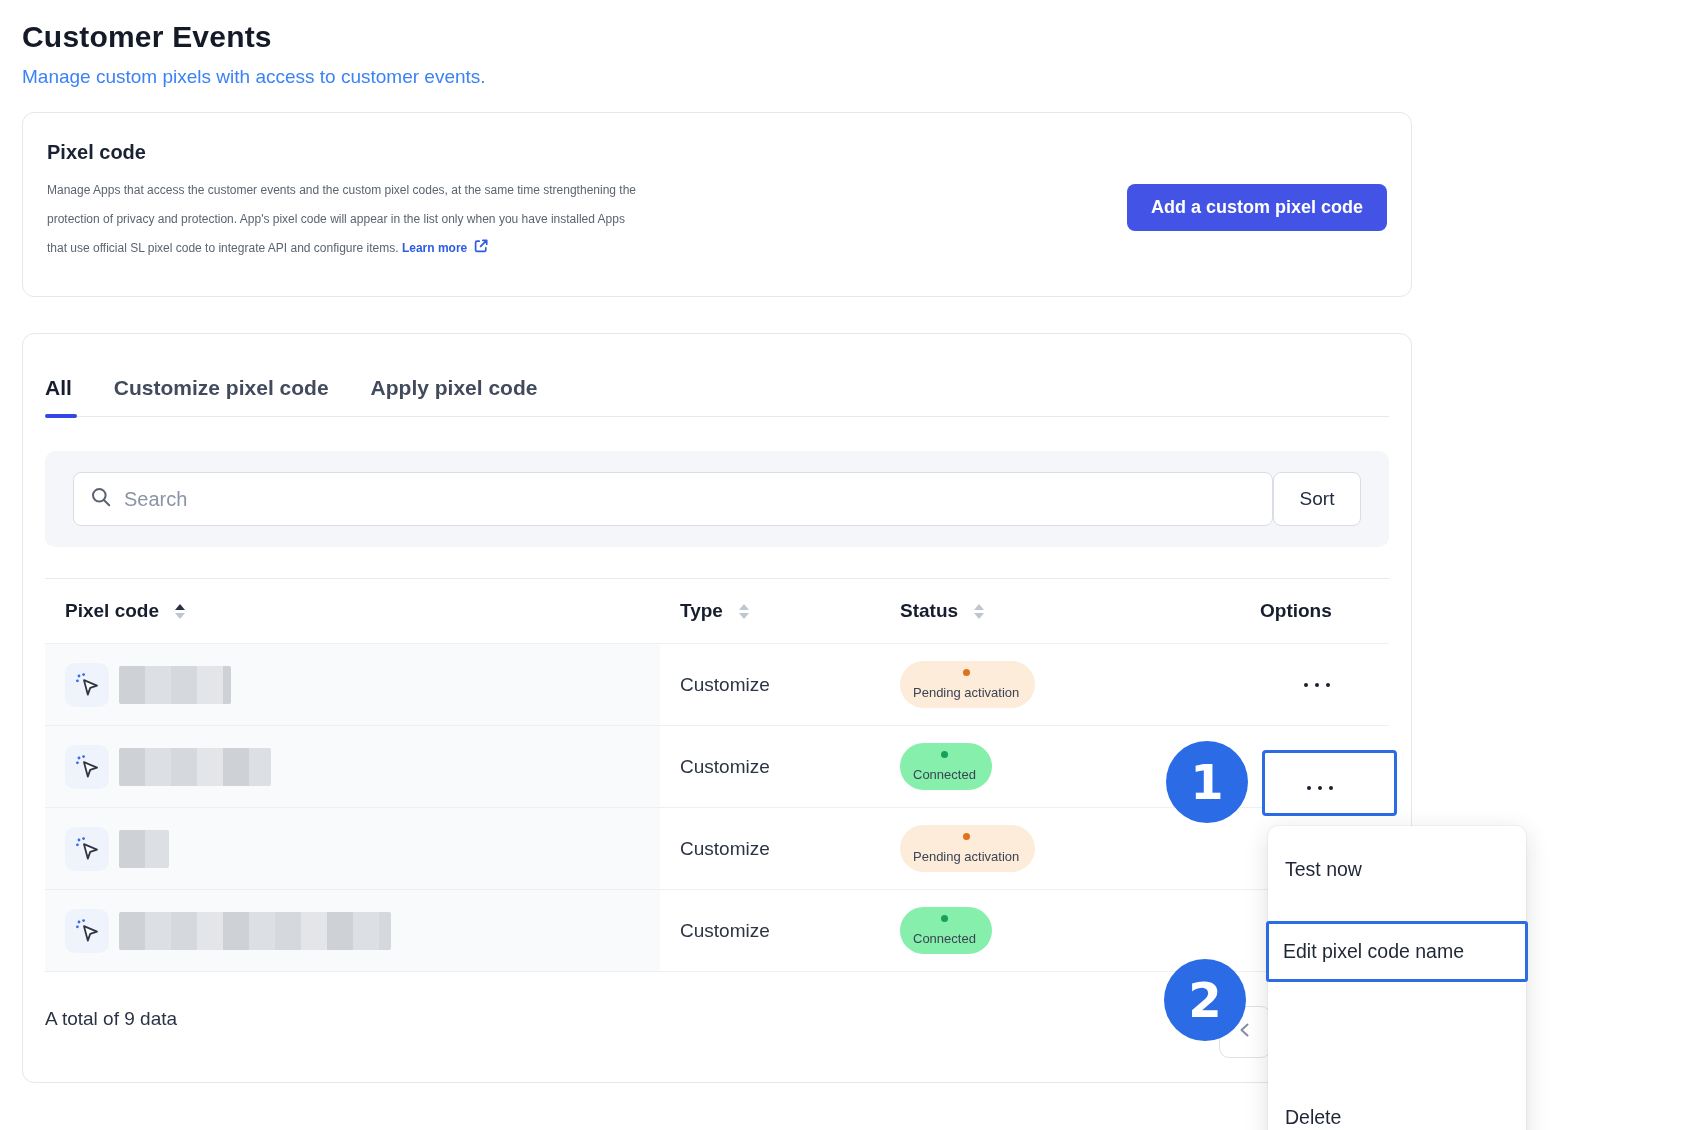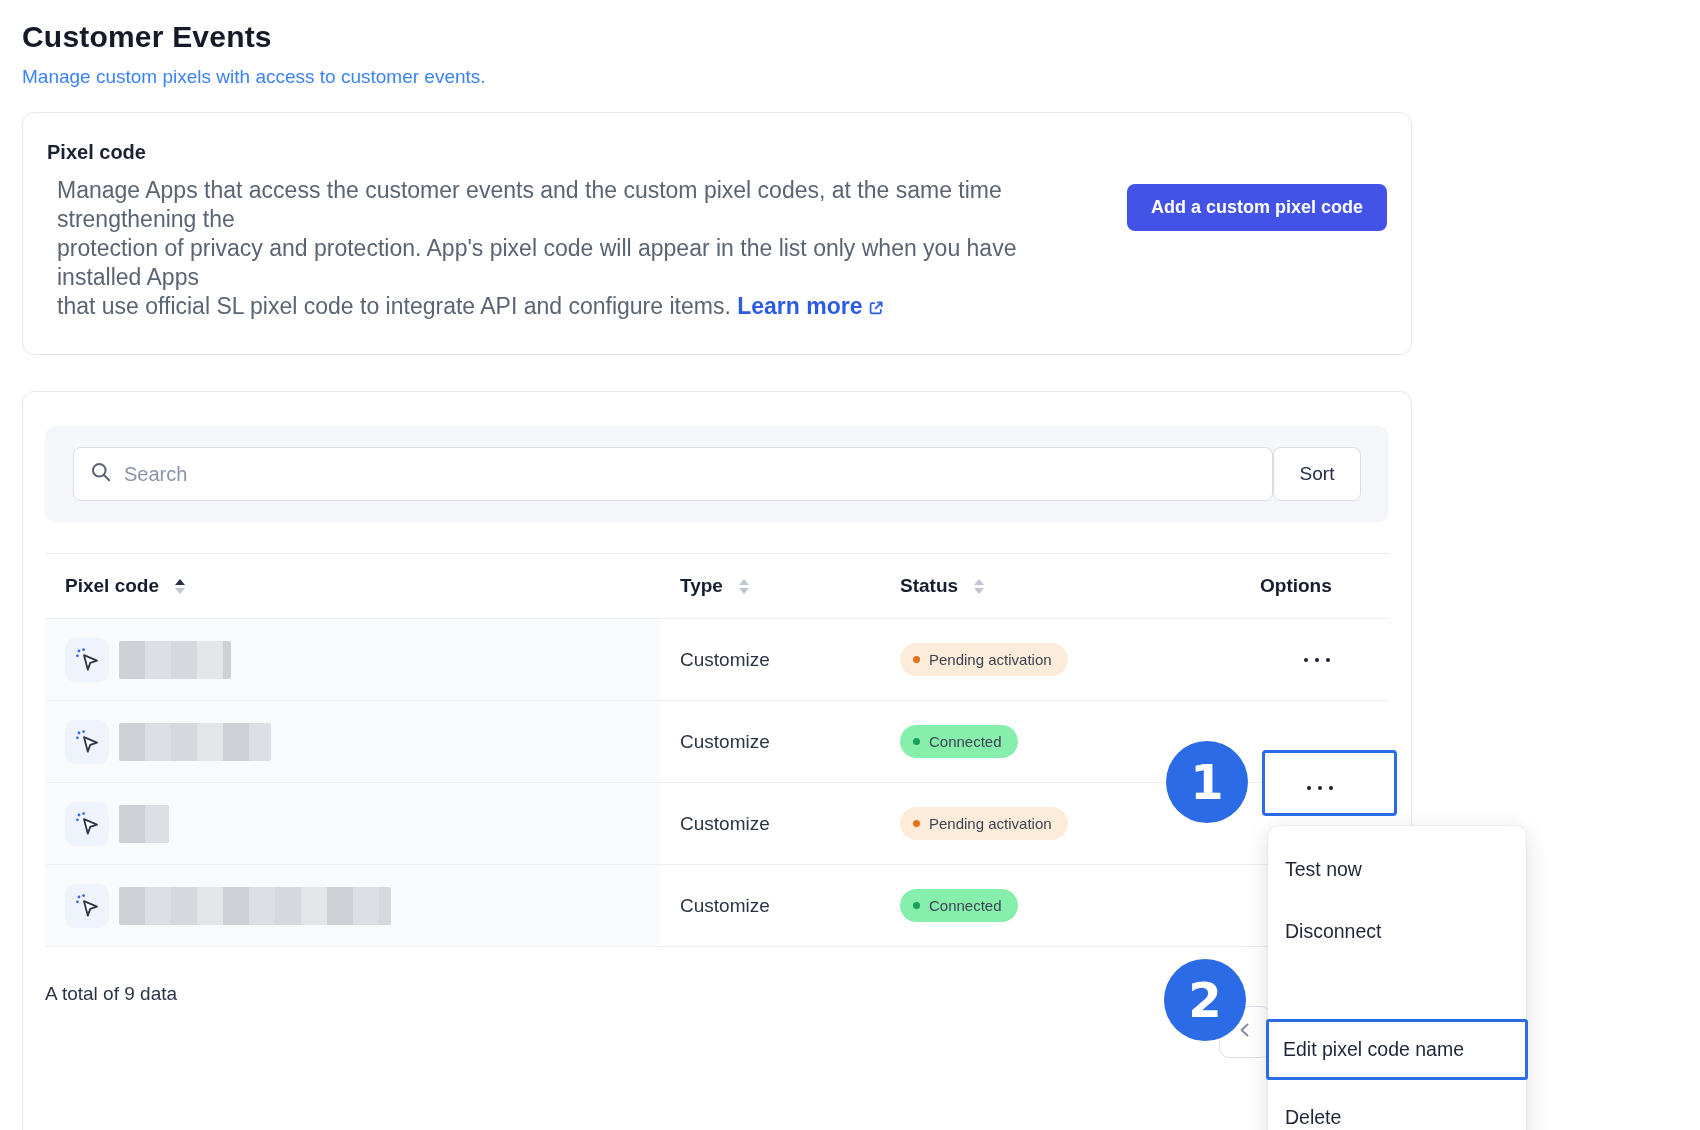--- a/index.html
+++ b/index.html
@@ -6,21 +6,21 @@
   #page{position:relative;width:1700px;height:1130px;background:#fff;overflow:hidden;
         font-family:"Liberation Sans","DejaVu Sans",sans-serif;color:#161c2d;}
   .content{position:absolute;left:22px;top:20px;width:1390px;}
   h1{font-size:30px;font-weight:bold;margin:0 0 12px 0;letter-spacing:.2px;color:#141a28;}
   .subtitle{font-size:19px;color:#3b82f6;margin:0;}
   .card{background:#fff;border:1px solid #e4e7ec;border-radius:12px;box-sizing:border-box;}
   
   .card1{margin-top:24px;padding:28px 24px 30px 24px;}
   .card1 h2{font-size:20px;font-weight:600;margin:0 0 12px 0;color:#1a2233;}
   .card1-body{display:flex;justify-content:space-between;align-items:flex-start;}
-  .desc{font-size:23px;line-height:29px;color:#5b6472;max-width:1035px;margin-left:10px;}
+  .desc{font-size:12px;line-height:29px;color:#5b6472;max-width:1035px;}
   .desc .line{display:block;}
   .learn-more{color:#2c5ce6;font-weight:600;text-decoration:none;cursor:pointer;white-space:nowrap;}
   .ext-icon{display:inline-block;vertical-align:-3px;margin-left:5px;}
   .btn-primary{background:#4353e6;color:#fff;font-size:18px;font-weight:600;border:none;
      border-radius:8px;padding:13px 24px;margin-top:8px;cursor:pointer;white-space:nowrap;
      font-family:inherit;}
   
   .card2{margin-top:36px;padding:0 22px 36px 22px;min-height:750px;}
   .tabs{display:flex;gap:42px;padding-top:42px;border-bottom:1px solid #e7e9ee;}
   .tab{font-size:21px;font-weight:600;color:#424b5d;padding-bottom:16px;position:relative;cursor:pointer;}
@@ -50,41 +50,41 @@
      border-bottom:6px solid #bfc6d2;}
   .caret-down{width:0;height:0;border-left:5px solid transparent;border-right:5px solid transparent;
      border-top:6px solid #bfc6d2;}
   .carets.asc .caret-up{border-bottom-color:#2a3142;}
   .icon-tile{width:44px;height:44px;border-radius:10px;background:#eef3fc;display:flex;
      align-items:center;justify-content:center;flex:none;}
   .blur-name{height:38px;border-radius:2px;
      background:repeating-linear-gradient(90deg,#ced2d7 0 26px,#dcdfe3 26px 52px,#d5d8dc 52px 78px,#e3e5e8 78px 104px),
                 repeating-linear-gradient(180deg,rgba(255,255,255,.5) 0 19px,rgba(150,155,163,.18) 19px 38px);}
   .badge{display:inline-flex;align-items:center;gap:9px;border-radius:999px;
-     padding:8px 16px 8px 13px;font-size:15px;color:#3c4454;}
+     padding:8px 16px 8px 13px;font-size:13px;color:#3c4454;flex-direction:column;}
   .badge .dot{width:7px;height:7px;border-radius:50%;}
   .badge.pending{background:#fcecd9;}
   .badge.pending .dot{background:#e2711c;}
   .badge.connected{background:#86efac;}
   .badge.connected .dot{background:#17a05c;}
   .more-dots{display:inline-flex;gap:7px;margin-left:40px;cursor:pointer;padding:10px 4px;}
   .more-dots i{width:4px;height:4px;border-radius:50%;background:#1b2130;}
   .footer{margin-top:36px;font-size:19px;color:#2b3447;}
   
   .pag-btn{position:absolute;left:1219px;top:1006px;width:50px;height:50px;background:#fff;
      border:1.5px solid #dde1e8;border-radius:10px;display:flex;align-items:center;
      justify-content:center;cursor:pointer;z-index:3;}
   .popup{position:absolute;left:1268px;top:826px;width:258px;background:#fff;border-radius:10px;
      box-shadow:0 6px 24px rgba(23,28,38,.14),0 0 0 1px rgba(23,28,38,.04);padding:12px 0;z-index:6;}
   .menu-item{height:62px;display:flex;align-items:center;padding-left:17px;font-size:19.5px;
      color:#1f2636;cursor:pointer;}
   .hl-box{position:absolute;border:3px solid #2b6be6;background:transparent;box-sizing:border-box;z-index:8;}
   .hl-options{left:1262px;top:750px;width:135px;height:66px;border-radius:4px;background:#fff;z-index:4;}
   .hl-options .more-dots{position:absolute;left:38px;top:23px;margin:0;}
-  .hl-edit{left:1266px;top:1019px;width:262px;height:61px;border-radius:3px;z-index:8;
+  .hl-edit{left:1266px;top:921px;width:262px;height:61px;border-radius:3px;z-index:8;
      display:flex;align-items:center;padding-left:14px;font-size:19.5px;color:#1f2636;background:#fff;}
   .num-circle{position:absolute;width:82px;height:82px;border-radius:50%;background:#2b6be6;
      color:#fff;font-size:48px;font-weight:bold;display:flex;align-items:center;
      justify-content:center;z-index:9;font-family:"DejaVu Sans","Liberation Sans",sans-serif;}
   .circle1{left:1166px;top:741px;}
   .circle2{left:1164px;top:959px;}
 </style>
 </head>
 <body>
 
@@ -105,20 +105,25 @@
                     <path d="M7.2 4.2H5.1C4.2 4.2 3.6 4.8 3.6 5.7v7.2c0 .9.6 1.5 1.5 1.5h7.2c.9 0 1.5-.6 1.5-1.5v-2.1" stroke="#2c5ce6" stroke-width="1.7" stroke-linecap="round"></path>
                     <path d="M8.6 9.4L14.6 3.4M10.8 3.3h3.9v3.9" stroke="#2c5ce6" stroke-width="1.7" stroke-linecap="round" stroke-linejoin="round"></path>
                   </svg></span></a>
           </span>
         </div>
         <button class="btn-primary">Add a custom pixel code</button>
       </div>
     </div>
 
     <div class="card card2">
+      <div class="tabs">
+        <div class="tab active">All</div>
+        <div class="tab">Customize pixel code</div>
+        <div class="tab">Apply pixel code</div>
+      </div>
 
       <div class="search-panel">
         <div class="search-box">
           <span><svg width="22" height="22" viewBox="0 0 22 22" fill="none">
                 <circle cx="9.3" cy="9.3" r="6.3" stroke="#596270" stroke-width="2"></circle>
                 <path d="M14.2 14.2L19.2 19.2" stroke="#596270" stroke-width="2" stroke-linecap="round"></path>
               </svg></span>
           <input type="text" placeholder="Search" style="">
         </div>
         <button class="btn-sort">Sort</button>

